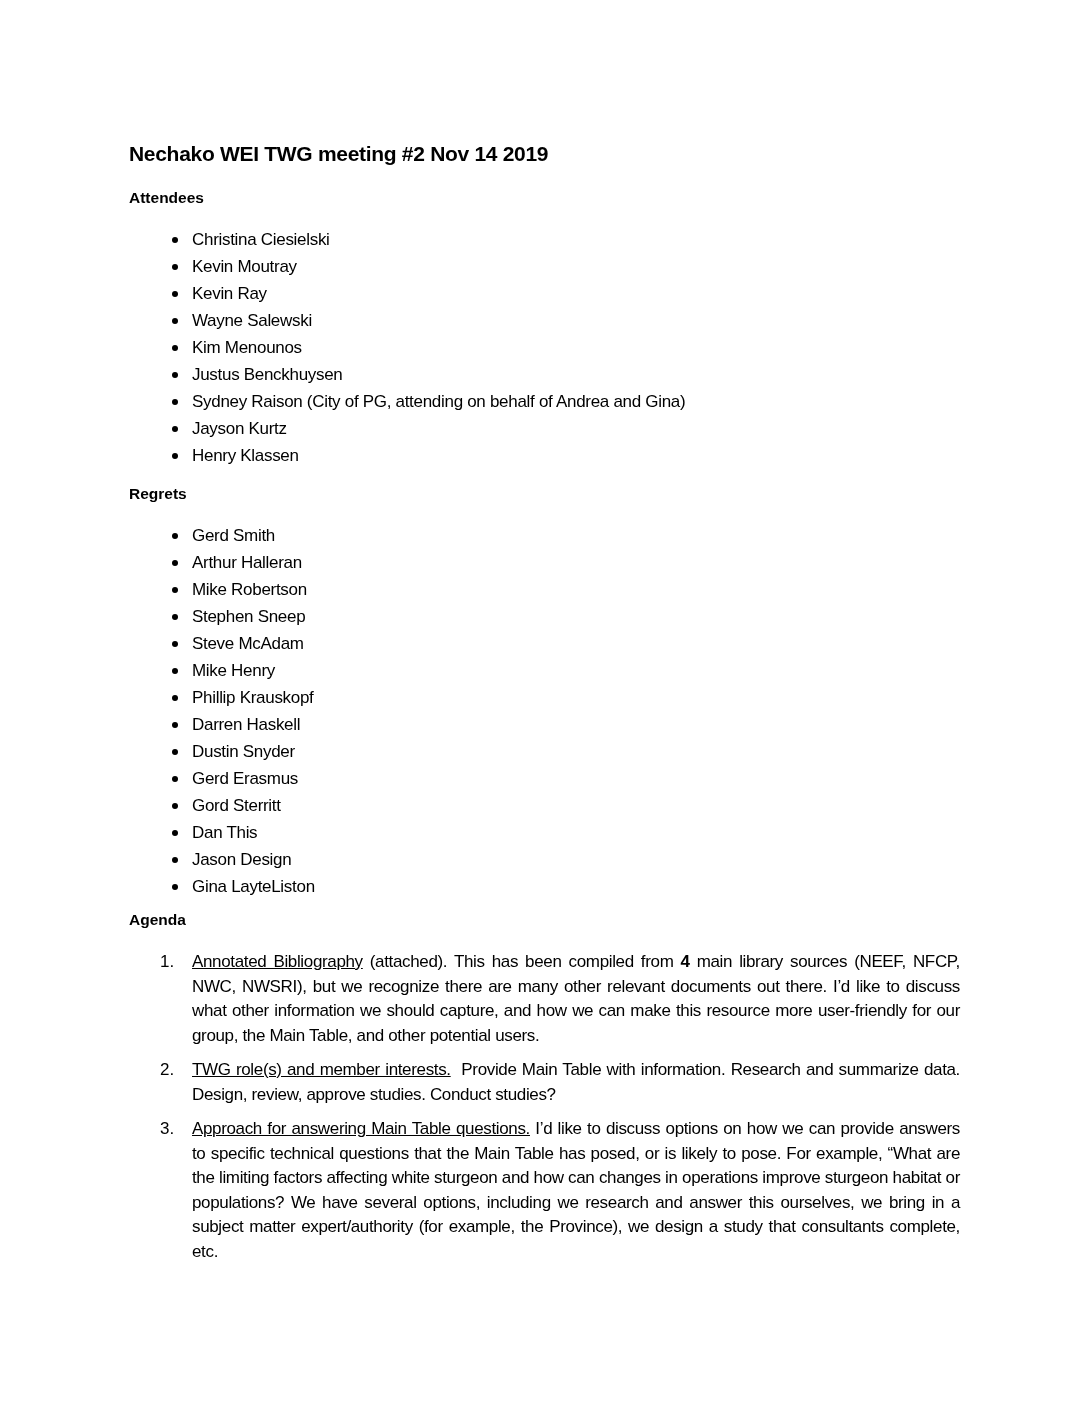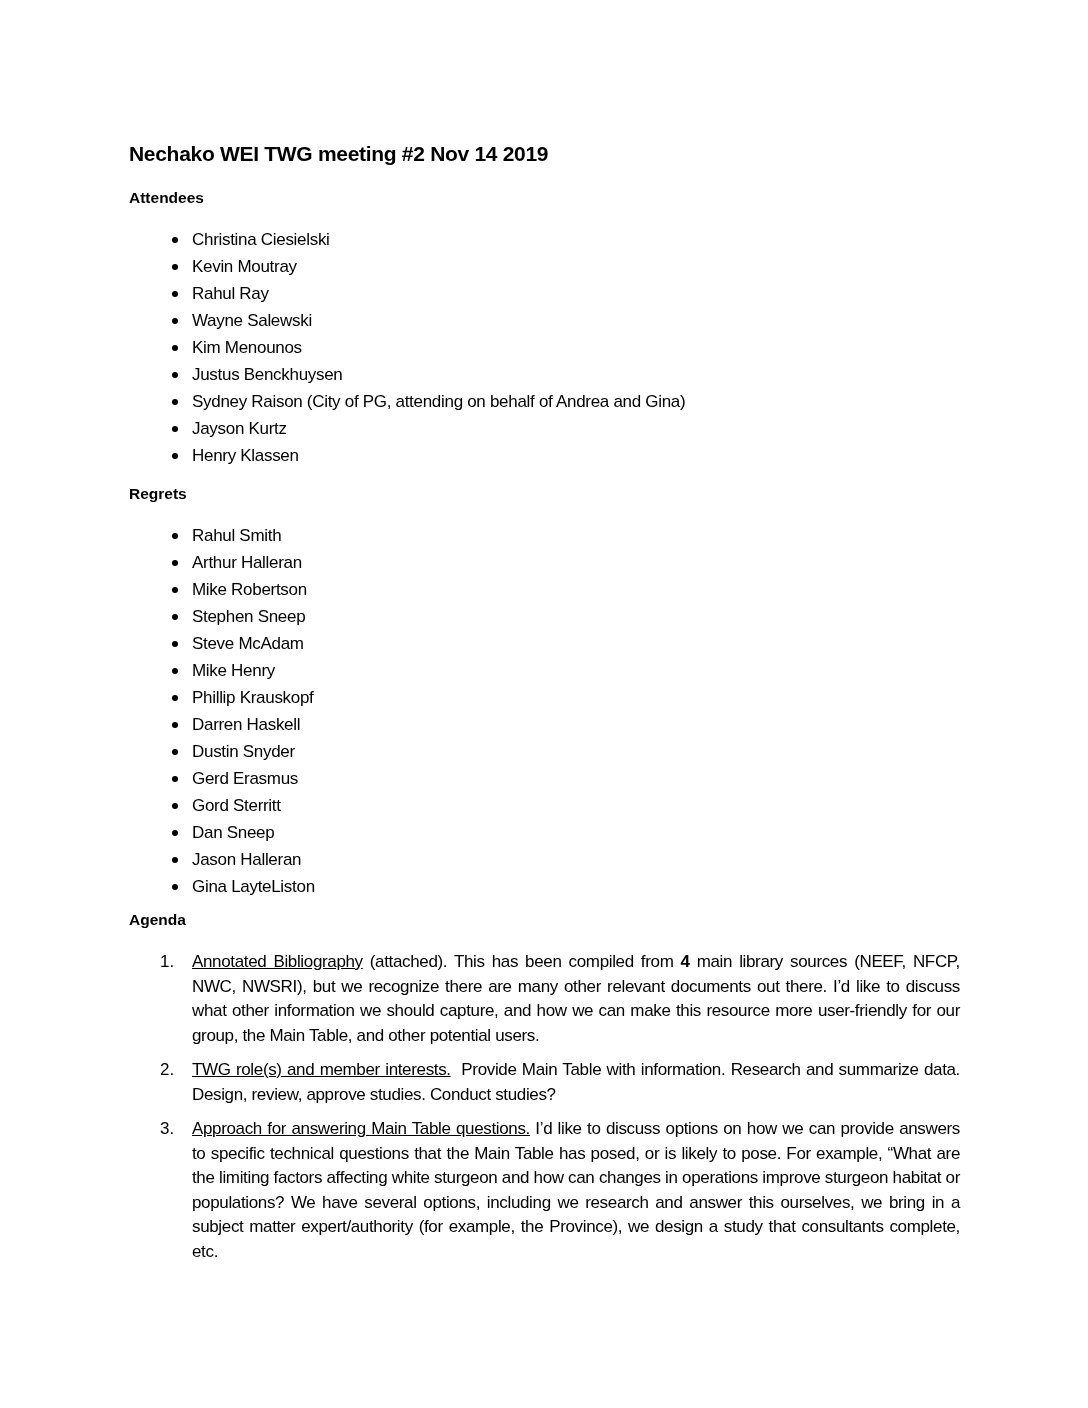--- a/index.html
+++ b/index.html
@@ -30,21 +30,21 @@
     <li>
         <span class="bullet"></span>
         <span class="name">Christina Ciesielski</span>
       </li>
     <li>
         <span class="bullet"></span>
         <span class="name">Kevin Moutray</span>
       </li>
     <li>
         <span class="bullet"></span>
-        <span class="name">Rahul Ray</span>
+        <span class="name">Kevin Ray</span>
       </li>
     <li>
         <span class="bullet"></span>
         <span class="name">Wayne Salewski</span>
       </li>
     <li>
         <span class="bullet"></span>
         <span class="name">Kim Menounos</span>
       </li>
     <li>
@@ -62,21 +62,21 @@
     <li>
         <span class="bullet"></span>
         <span class="name">Henry Klassen</span>
       </li>
   </ul>
 
   <h2 class="heading" style="top:473px;">Regrets</h2>
   <ul class="blist" style="top:510px;">
     <li>
         <span class="bullet"></span>
-        <span class="name">Rahul Smith</span>
+        <span class="name">Gerd Smith</span>
       </li>
     <li>
         <span class="bullet"></span>
         <span class="name">Arthur Halleran</span>
       </li>
     <li>
         <span class="bullet"></span>
         <span class="name">Mike Robertson</span>
       </li>
     <li>
@@ -106,25 +106,25 @@
     <li>
         <span class="bullet"></span>
         <span class="name">Gerd Erasmus</span>
       </li>
     <li>
         <span class="bullet"></span>
         <span class="name">Gord Sterritt</span>
       </li>
     <li>
         <span class="bullet"></span>
-        <span class="name">Dan Sneep</span>
+        <span class="name">Dan This</span>
       </li>
     <li>
         <span class="bullet"></span>
-        <span class="name">Jason Halleran</span>
+        <span class="name">Jason Design</span>
       </li>
     <li>
         <span class="bullet"></span>
         <span class="name">Gina LayteListon</span>
       </li>
   </ul>
 
   <h2 class="heading" style="top:899px;">Agenda</h2>
   <ol class="agenda">
     <li style="margin-bottom:10px;">

